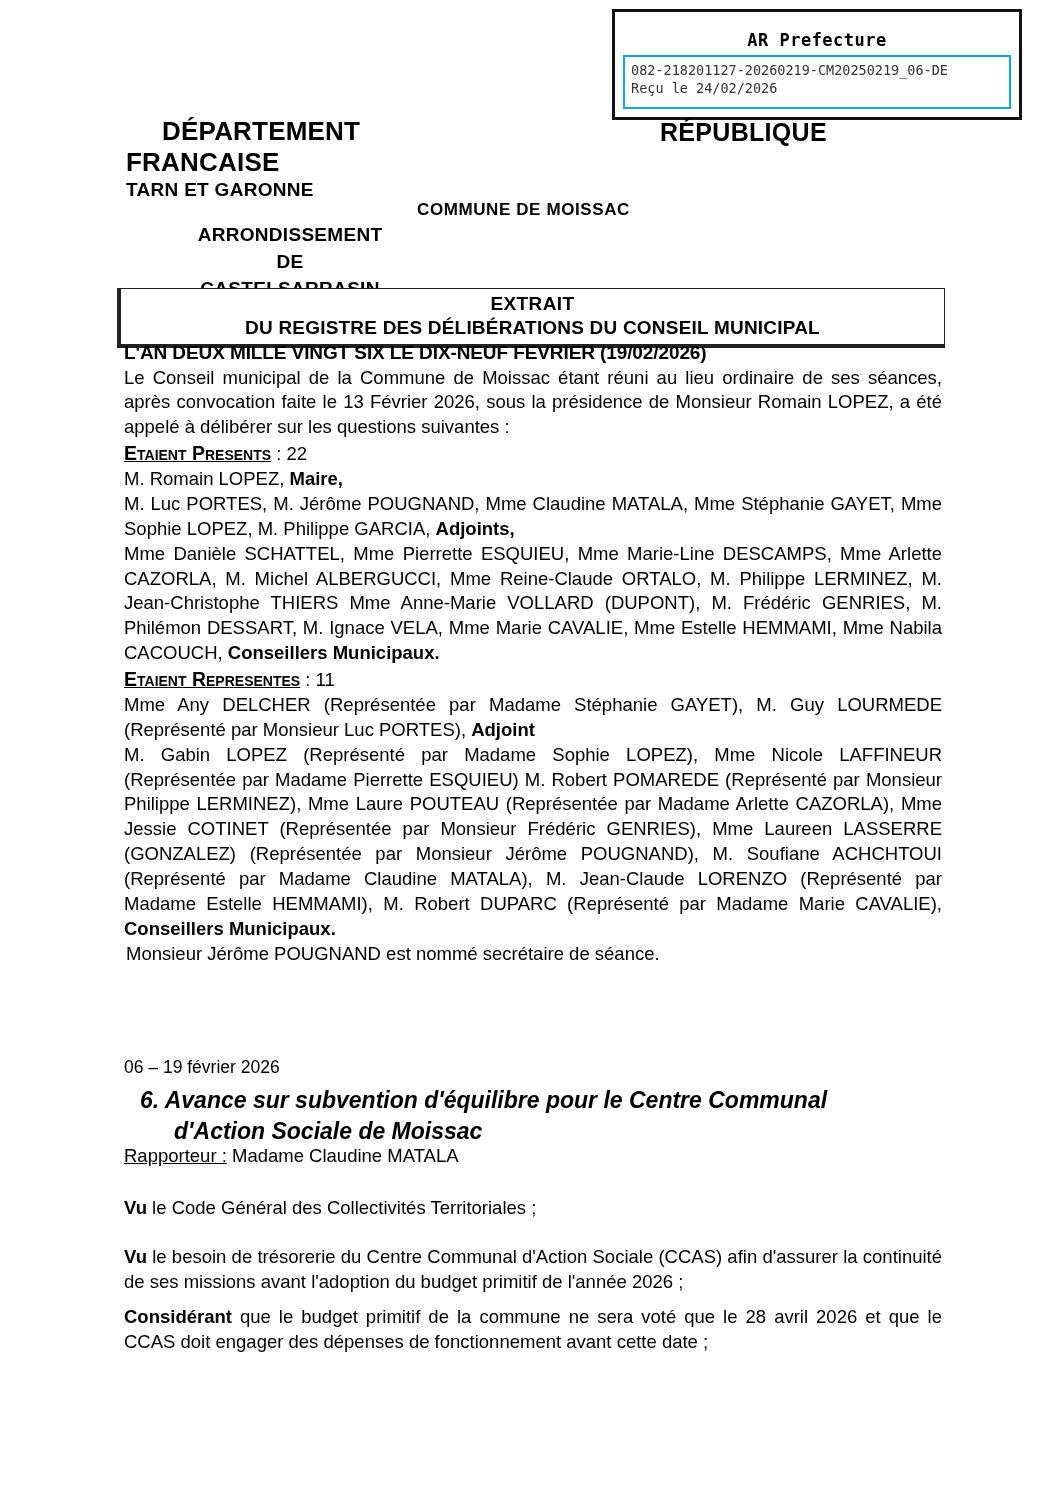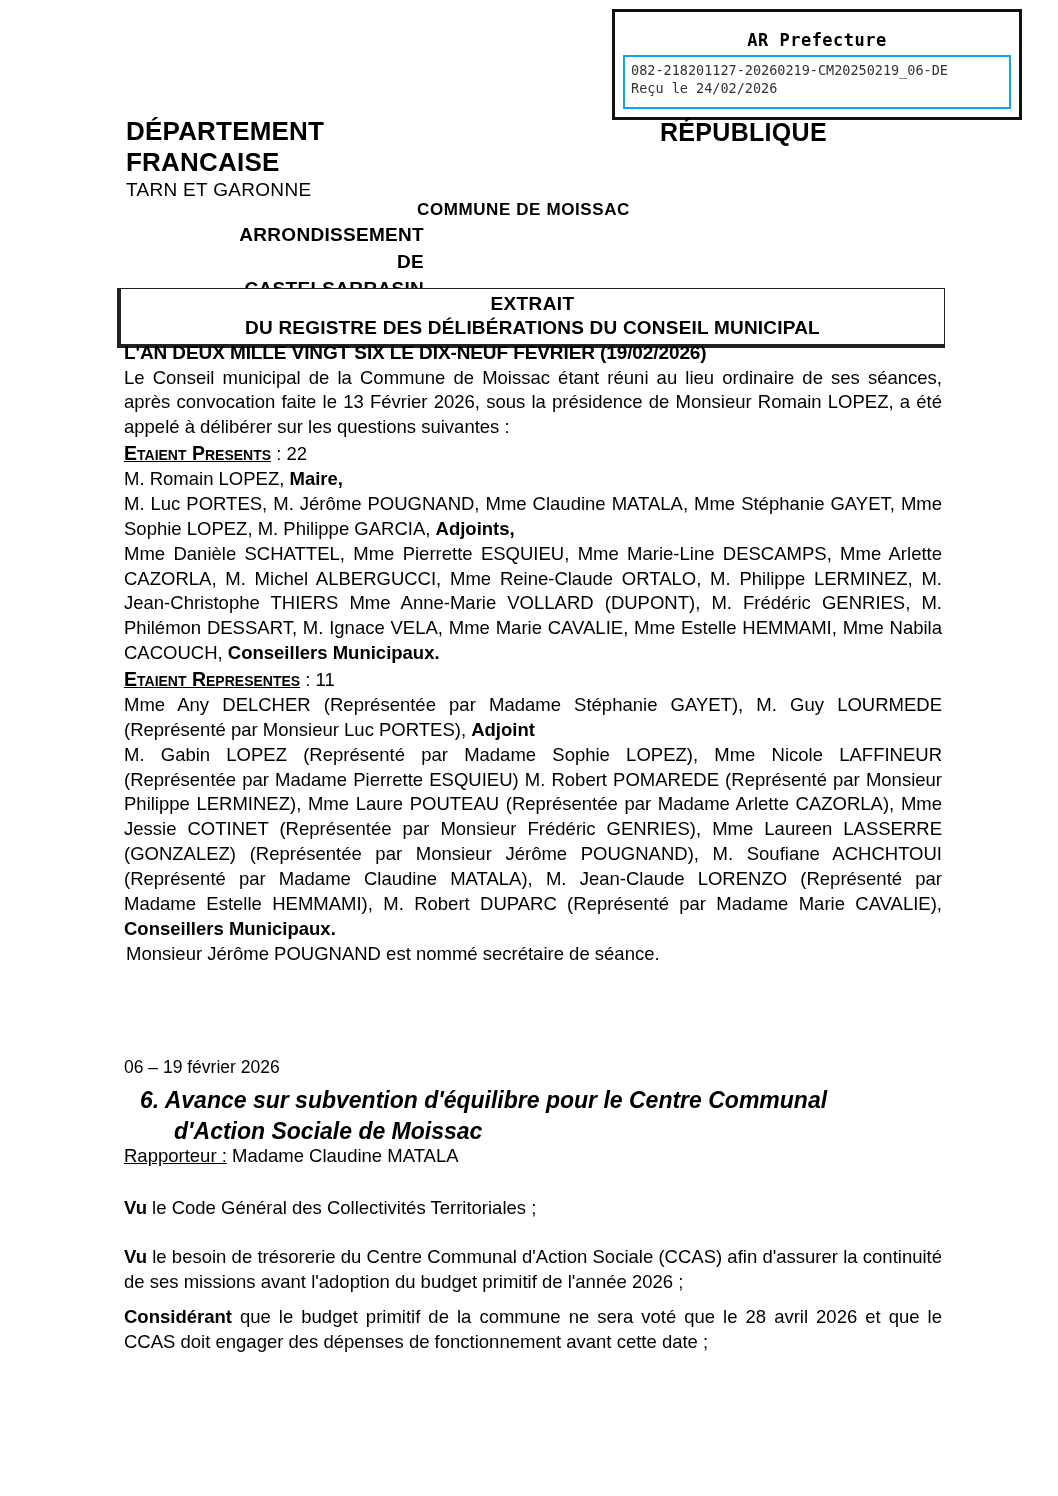--- a/index.html
+++ b/index.html
@@ -53,39 +53,40 @@
     position: absolute;
     left: 126px;
     top: 116px;
     width: 300px;
   }
   .dept-l1 {
     font-size: 26px;
     font-weight: bold;
     line-height: 1.18;
     letter-spacing: 0.2px;
+    margin-left: 36px;
   }
   .dept-l2 {
     font-size: 26px;
     font-weight: bold;
     line-height: 1.18;
     letter-spacing: 0.2px;
   }
   .dept-l3 {
     font-size: 19px;
-    font-weight: normal;
+    font-weight: bold;
     line-height: 1.35;
     letter-spacing: 0.3px;
   }
   .arr-block {
     position: absolute;
-    left: 124px;
+    left: 140px;
     top: 222px;
     width: 300px;
-    text-align: right;
+    text-align: center;
     font-size: 19px;
     font-weight: bold;
     line-height: 1.42;
     letter-spacing: 0.3px;
   }
   .arr-block .arr-line { display: block; }
   .arr-block .arr-de { display: block; }
 
   .republique {
     position: absolute;

